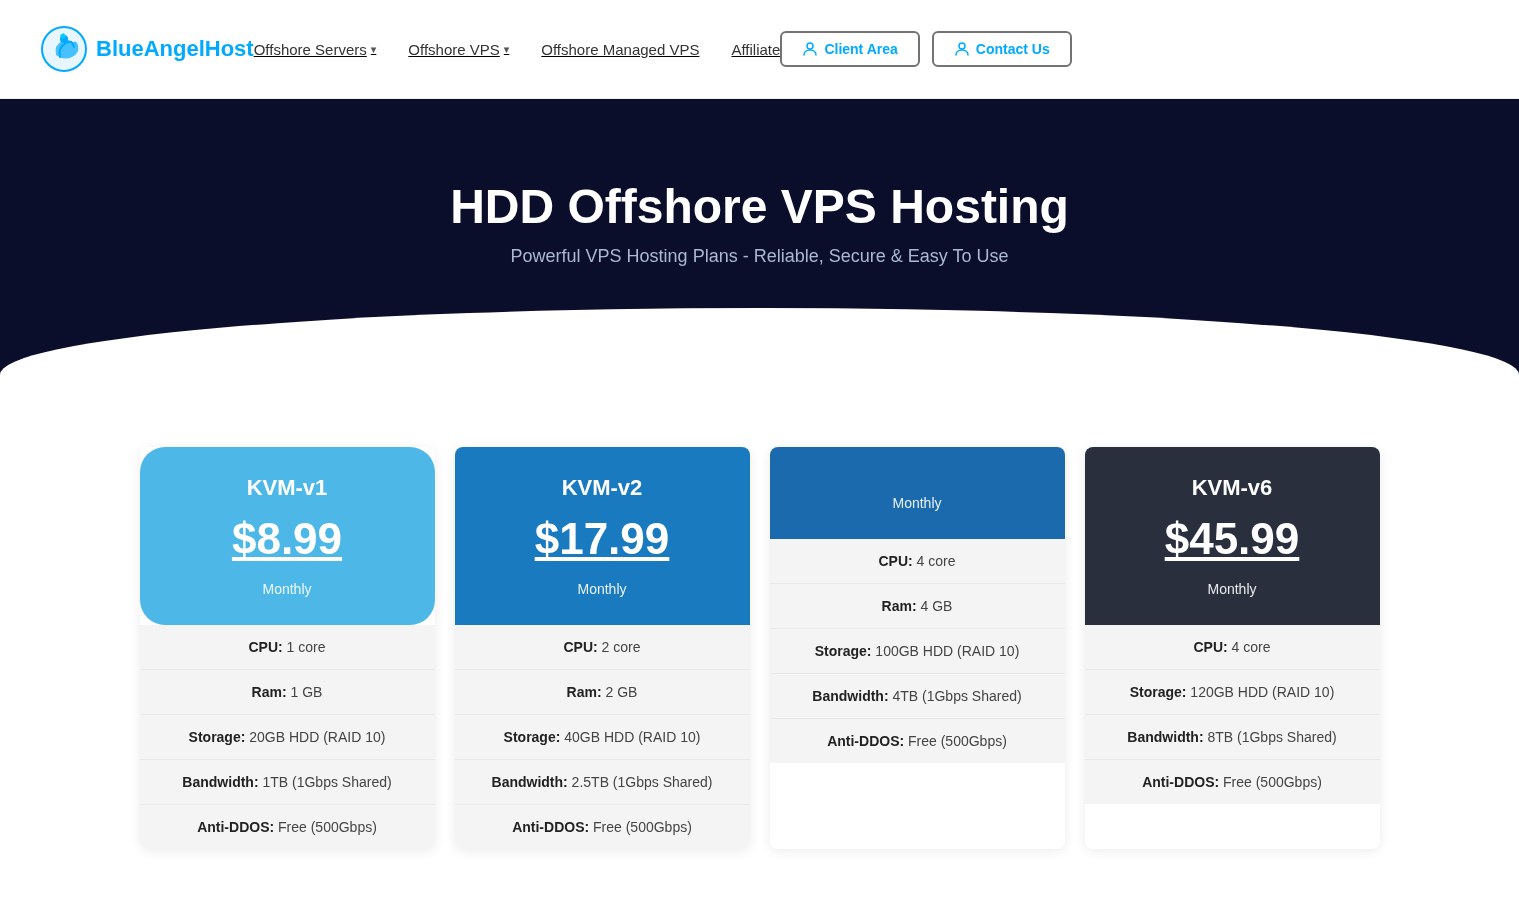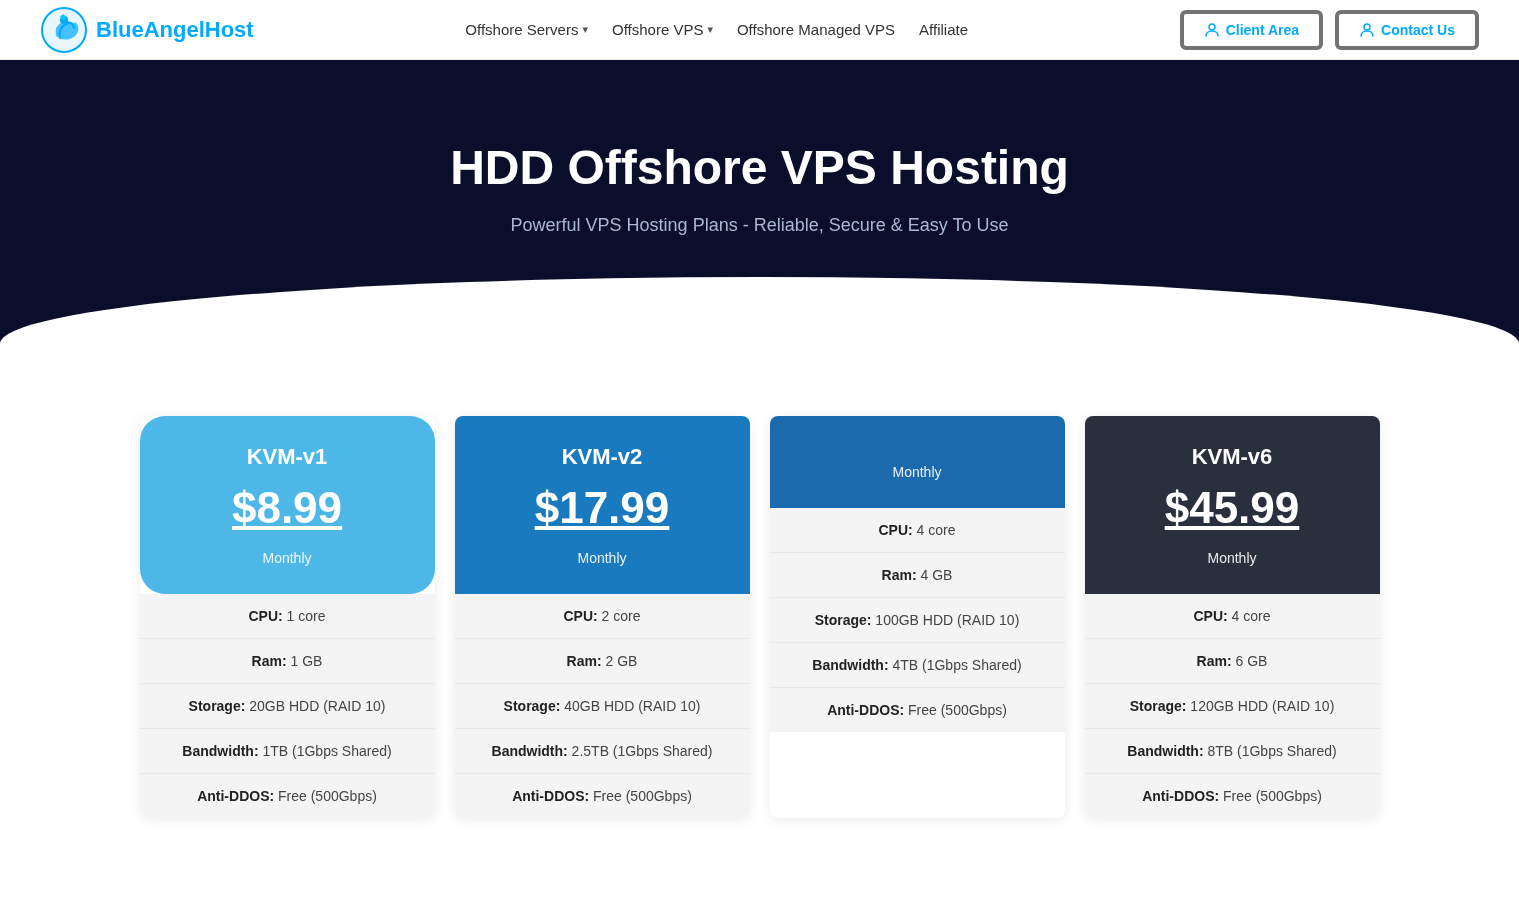--- a/index.html
+++ b/index.html
@@ -2,23 +2,23 @@
 <html><head>
   <meta charset="utf-8">
   <style>
     * { margin: 0; padding: 0; box-sizing: border-box; }
     body { font-family: 'Segoe UI', Arial, sans-serif; background: #fff; }
 
     
     .navbar {
       display: flex;
       align-items: center;
-      justify-content: space-between;
+      justify-content: flex-start;
       padding: 0 40px;
-      height: 60px;
+      height: 99px;
       background: #fff;
       border-bottom: 1px solid #eee;
       position: relative;
       z-index: 10;
     }
     .logo-area {
       display: flex;
       align-items: center;
       gap: 8px;
     }
@@ -28,43 +28,44 @@
     }
     .logo-text {
       font-size: 22px;
       font-weight: 700;
       color: #1a1a2e;
     }
     .logo-text span { color: #00aaff; }
     .nav-links {
       display: flex;
       align-items: center;
-      gap: 24px;
+      gap: 32px;
       list-style: none;
+      text-decoration: underline;
     }
     .nav-links li a {
       text-decoration: none;
       color: #333;
       font-size: 15px;
       font-weight: 500;
       display: flex;
       align-items: center;
       gap: 4px;
     }
     .chevron-icon { font-size: 11px; color: #555; }
     .nav-buttons {
       display: flex;
       gap: 12px;
     }
     .btn-outline {
       display: flex;
       align-items: center;
       gap: 6px;
       padding: 8px 20px;
-      border: 4px solid #737373;
+      border: 2px solid #737373;
       border-radius: 6px;
       background: transparent;
       color: #00aaff;
       font-size: 14px;
       font-weight: 600;
       cursor: pointer;
       text-decoration: none;
     }
 
     
@@ -82,21 +83,21 @@
       left: 0;
       right: 0;
       height: 80px;
       background: #fff;
       border-radius: 60% 60% 0 0 / 80px 80px 0 0;
     }
     .hero h1 {
       color: #fff;
       font-size: 48px;
       font-weight: 800;
-      margin-bottom: 20px;
+      margin-bottom: 12px;
     }
     .hero p {
       color: #aab8d0;
       font-size: 18px;
     }
 
     
     .pricing-section {
       background: #fff;
       padding: 60px 40px 80px;
@@ -264,20 +265,19 @@
         </div>
       </div>
       <div class="plan-card">
         <div class="plan-header dark-gray">
           <div class="plan-name">KVM-v6</div>
           <div class="plan-price">$45.99</div>
           <div class="plan-period">Monthly</div>
         </div>
         <div class="plan-features">
           <div class="feature-row"><strong>CPU:</strong> 4 core</div>
-          <div class="feature-row"><strong>Ram:</strong> 6 GB</div>
           <div class="feature-row"><strong>Storage:</strong> 120GB HDD (RAID 10)</div>
           <div class="feature-row"><strong>Bandwidth:</strong> 8TB (1Gbps Shared)</div>
           <div class="feature-row"><strong>Anti-DDOS:</strong> Free (500Gbps)</div>
         </div>
       </div>
     </div>
 </section>
 
 </body></html>

